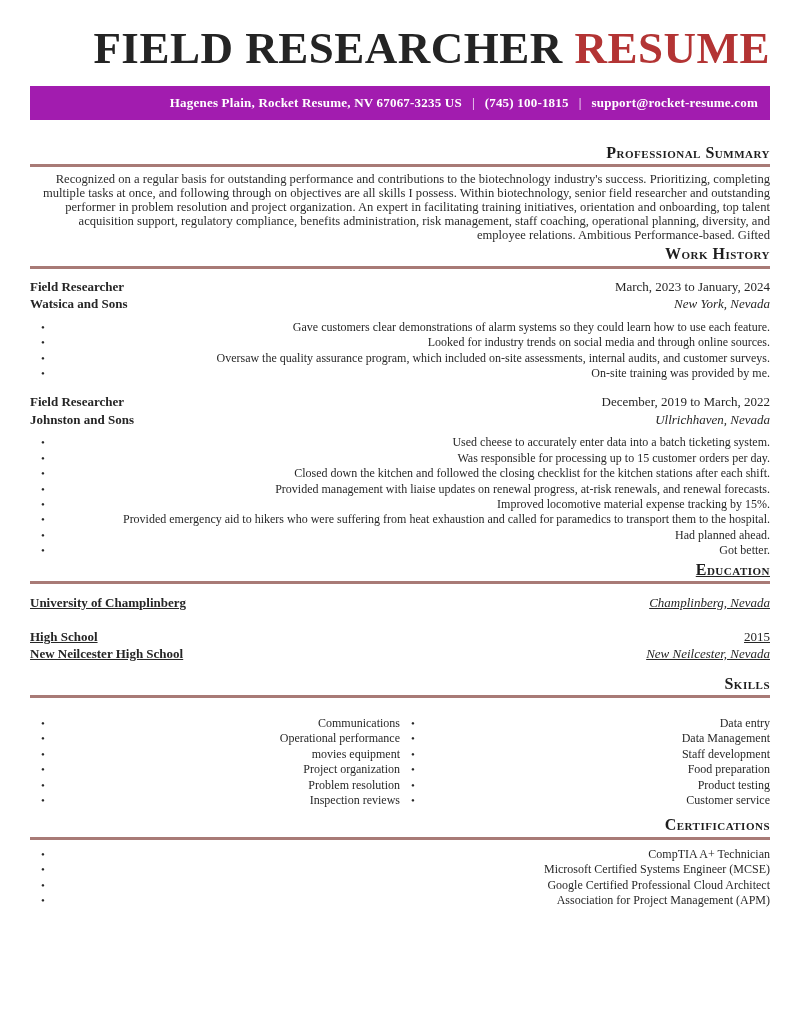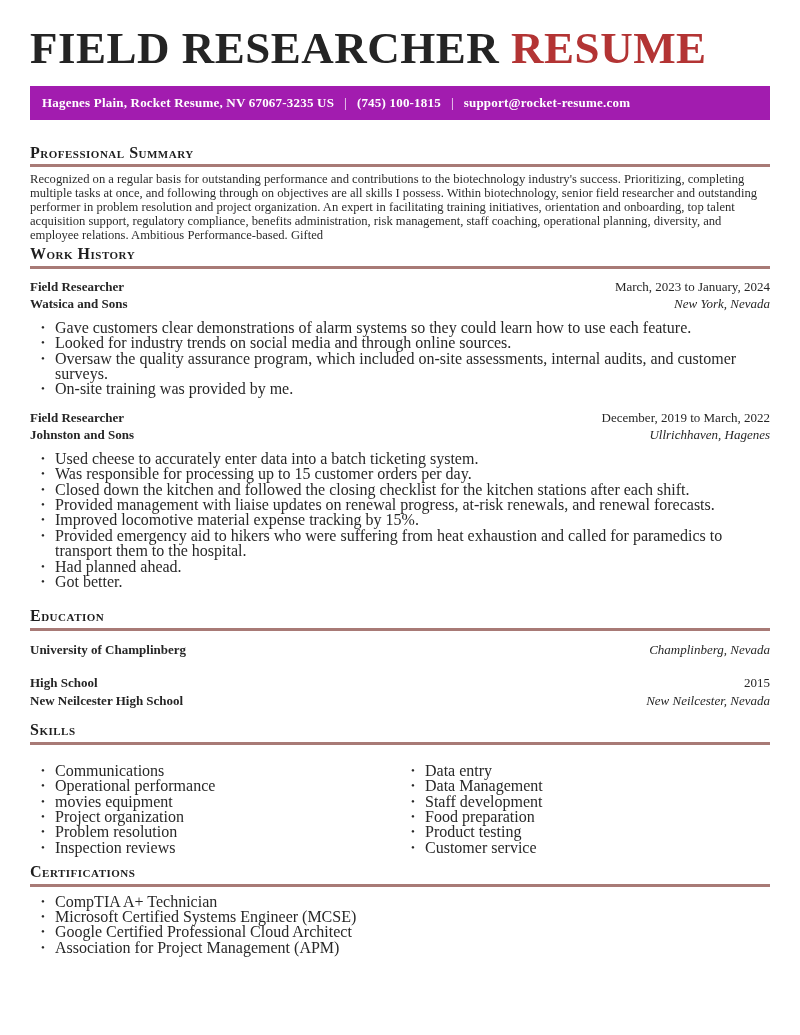--- a/index.html
+++ b/index.html
@@ -5,21 +5,21 @@
   * { box-sizing: border-box; }
   html, body { margin: 0; padding: 0; }
   body {
     width: 800px;
     height: 1035px;
     background: #ffffff;
     font-family: "Liberation Serif", serif;
     color: #262626;
     overflow: hidden;
   }
-  .page { padding: 26px 30px 0 30px; }
+  .page { padding: 26px 30px 0 30px; text-align: right; }
 
   
   h1.page-title {
     margin: 0;
     font-size: 45px;
     line-height: 1.0;
     font-weight: bold;
     color: #242424;
     letter-spacing: 0.5px;
     white-space: nowrap;
@@ -52,21 +52,21 @@
 
   .summary-section { margin-top: 24px; }
   p.summary-text {
     margin: 5px 0 0 0;
     font-size: 12.6px;
     line-height: 14px;
     color: #2c2c2c;
   }
 
   .work-section { margin-top: 3px; }
-  .edu-section { margin-top: 18px; }
+  .edu-section { margin-top: 2px; text-decoration: underline; }
   .skills-section { margin-top: 12px; }
   .certs-section { margin-top: 8px; }
 
   
   .entry { margin-top: 9px; }
   .entry.second { margin-top: 12px; }
   .edu-entry { margin-top: 10px; }
   .edu-entry.second { margin-top: 16px; }
   .row {
     display: flex;
@@ -75,21 +75,21 @@
     line-height: 17.5px;
   }
   .bold { font-weight: bold; }
   .italic { font-style: italic; }
 
   
   ul.bullets {
     list-style: none;
     margin: 7px 0 0 0;
     padding: 0;
-    font-size: 16px;
+    font-size: 12px;
     color: #282828;
   }
   ul.bullets li {
     position: relative;
     padding-left: 25px;
     line-height: 15.4px;
   }
   ul.bullets li::before {
     content: "\2022";
     position: absolute;
@@ -138,21 +138,21 @@
         </ul>
     </div>
 
     <div class="entry second">
       <div class="row">
         <span class="bold">Field Researcher</span>
         <span>December, 2019 to March, 2022</span>
       </div>
       <div class="row">
         <span class="bold">Johnston and Sons</span>
-        <span class="italic">Ullrichhaven, Hagenes</span>
+        <span class="italic">Ullrichhaven, Nevada</span>
       </div>
       <ul class="bullets">
           <li>Used cheese to accurately enter data into a batch ticketing system.</li>
           <li>Was responsible for processing up to 15 customer orders per day.</li>
           <li>Closed down the kitchen and followed the closing checklist for the kitchen stations after each shift.</li>
           <li>Provided management with liaise updates on renewal progress, at-risk renewals, and renewal forecasts.</li>
           <li>Improved locomotive material expense tracking by 15%.</li>
           <li>Provided emergency aid to hikers who were suffering from heat exhaustion and called for paramedics to transport them to the hospital.</li>
           <li>Had planned ahead.</li>
           <li>Got better.</li>

